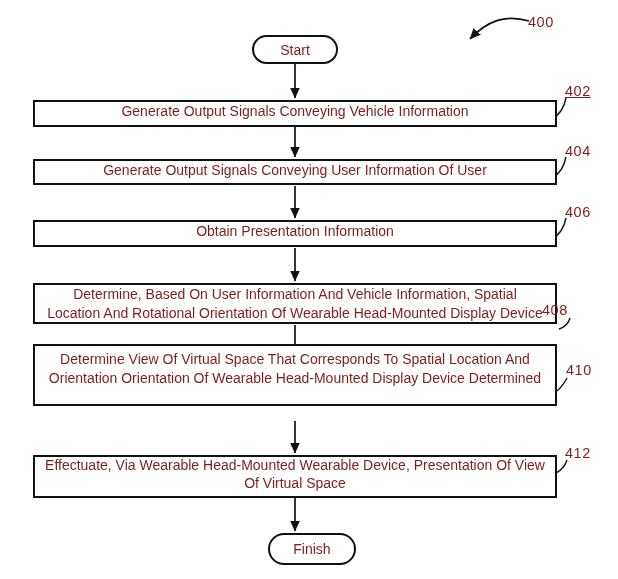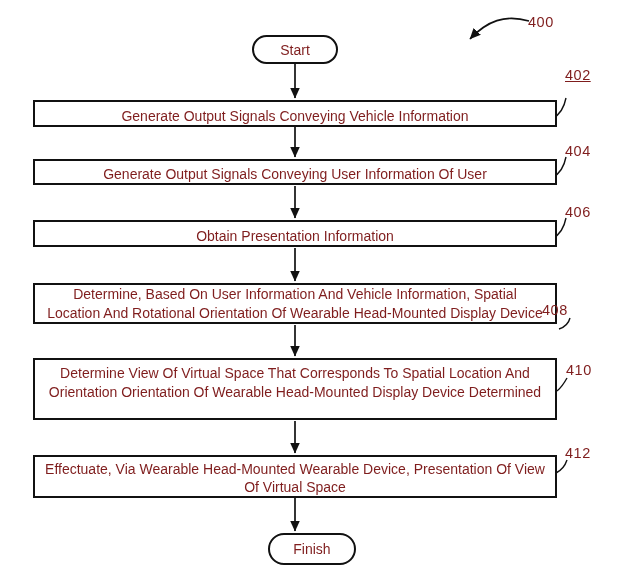--- a/index.html
+++ b/index.html
@@ -31,21 +31,21 @@
   .step-box {
     position: absolute;
     left: 33px;
     width: 524px;
     box-sizing: border-box;
     border: 2px solid #111111;
     background: #ffffff;
     display: flex;
     flex-direction: column;
     align-items: center;
-    justify-content: flex-end;
+    justify-content: flex-start;
     font-size: 14px;
     line-height: 18.5px;
     text-align: center;
   }
   .step-box .txt-line {
     white-space: nowrap;
   }
   .step-box.top-aligned {
     justify-content: flex-start;
     padding-top: 4px;
@@ -103,39 +103,39 @@
 
   <span class="ref-label" style="left:528px; top:15px;">400</span>
 
   <div class="terminal" style="left:252px; top:35px; width:86px; height:29px;">
     <span>Start</span>
   </div>
 
   <div class="step-box" style="top:100px; height:27px;">
     <div class="txt-line">Generate Output Signals Conveying Vehicle Information</div>
   </div>
-  <span class="ref-label" style="left:565px; top:68px;text-decoration:underline;">402</span>
+  <span class="ref-label" style="left:565px; top:84px;text-decoration:underline;">402</span>
 
   <div class="step-box" style="top:159px; height:26px;">
     <div class="txt-line">Generate Output Signals Conveying User Information Of User</div>
   </div>
   <span class="ref-label" style="left:565px; top:144px;">404</span>
 
   <div class="step-box" style="top:220px; height:27px;">
     <div class="txt-line">Obtain Presentation Information</div>
   </div>
   <span class="ref-label" style="left:565px; top:205px;">406</span>
 
   <div class="step-box" style="top:283px; height:41px;">
     <div class="txt-line">Determine, Based On User Information And Vehicle Information, Spatial</div>
     <div class="txt-line">Location And Rotational Orientation Of Wearable Head-Mounted Display Device</div>
   </div>
   <span class="ref-label" style="left:542px; top:303px;">408</span>
 
-  <div class="step-box top-aligned" style="top:358px; height:62px;">
+  <div class="step-box top-aligned" style="top:344px; height:62px;">
     <div class="txt-line">Determine View Of Virtual Space That Corresponds To Spatial Location And</div>
     <div class="txt-line">Orientation Orientation Of Wearable Head-Mounted Display Device Determined</div>
   </div>
   <span class="ref-label" style="left:566px; top:363px;">410</span>
 
   <div class="step-box" style="top:455px; height:43px; line-height:17.5px;">
     <div class="txt-line">Effectuate, Via Wearable Head-Mounted Wearable Device, Presentation Of View</div>
     <div class="txt-line">Of Virtual Space</div>
   </div>
   <span class="ref-label" style="left:565px; top:446px;">412</span>

